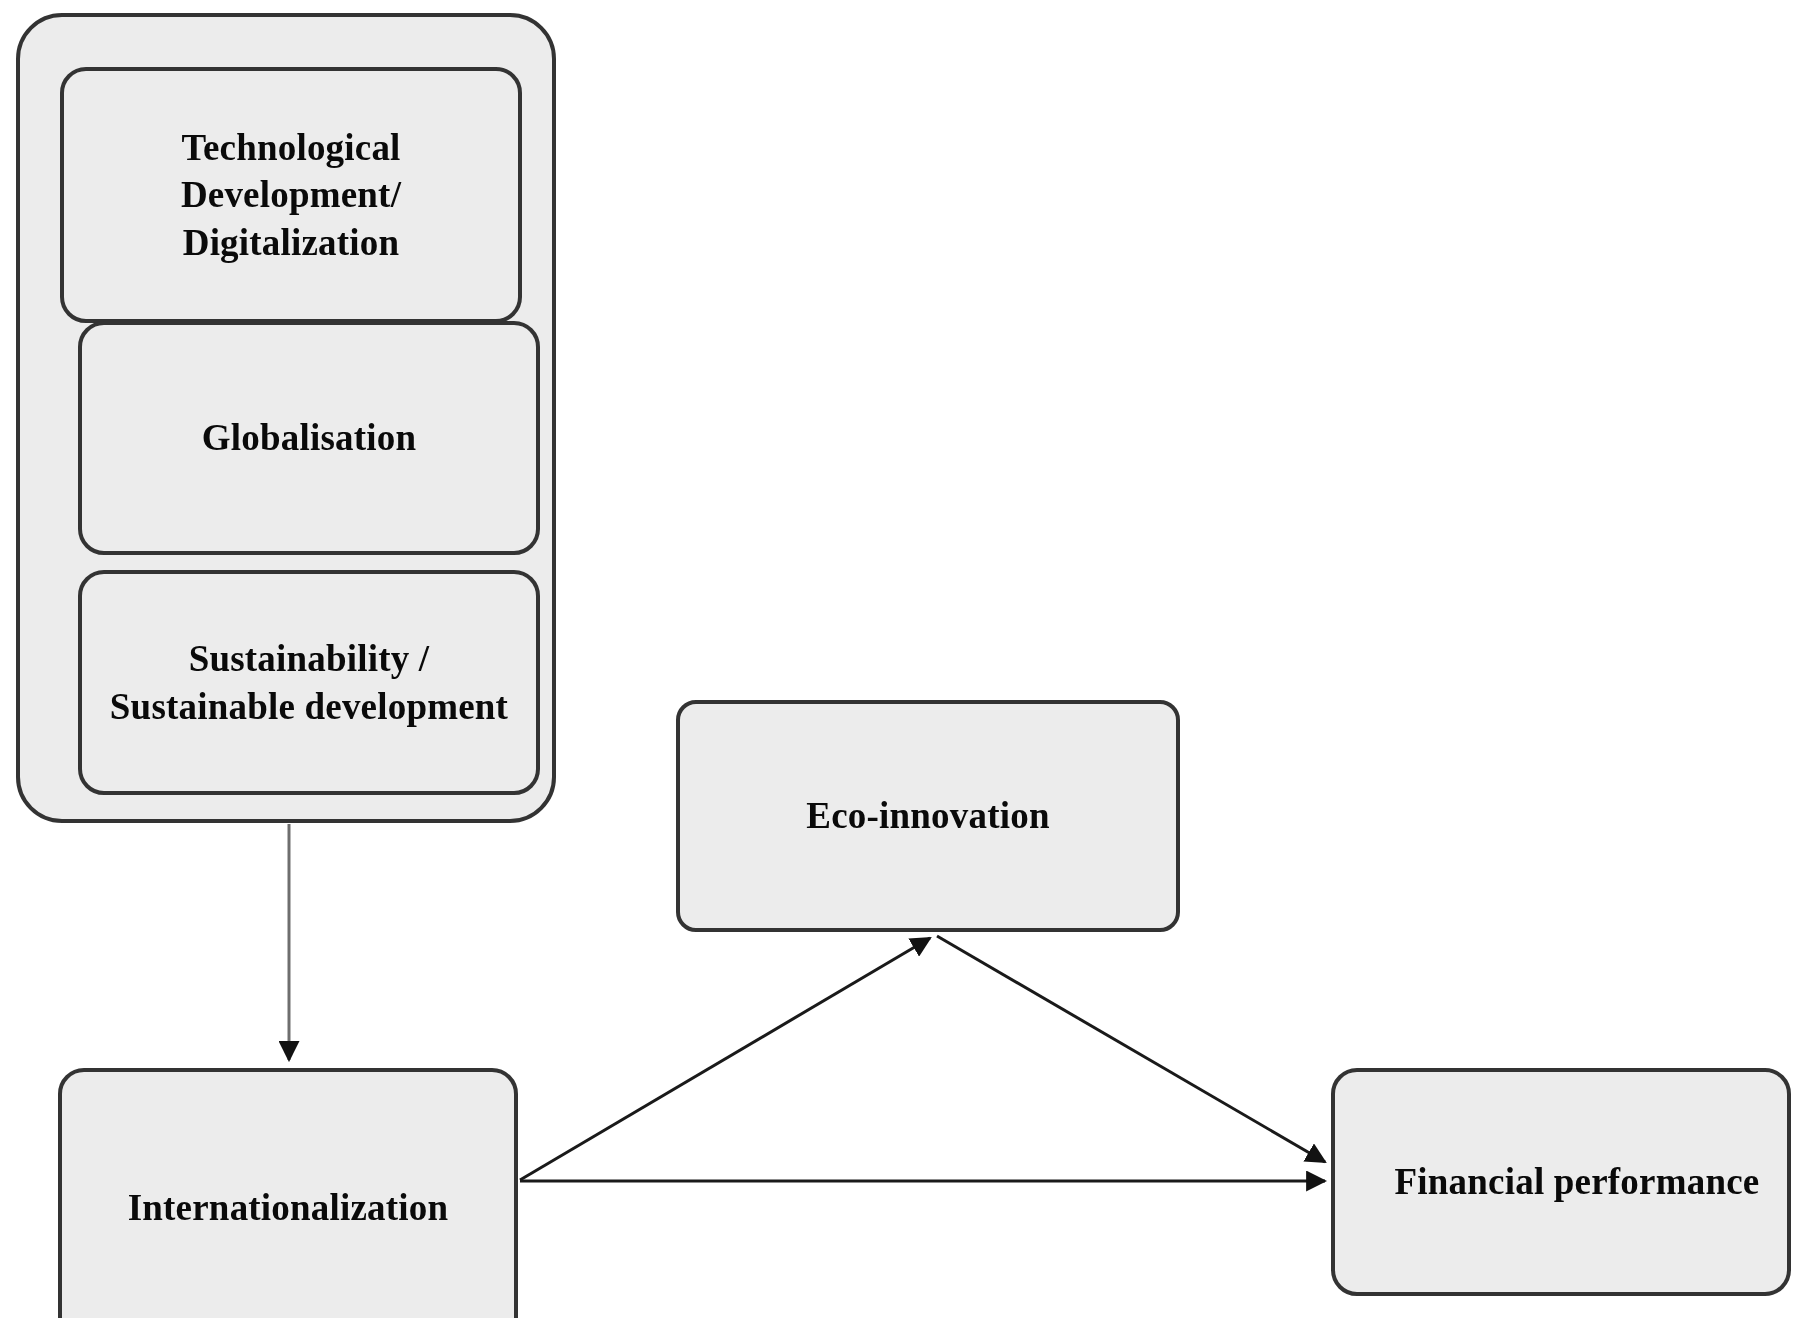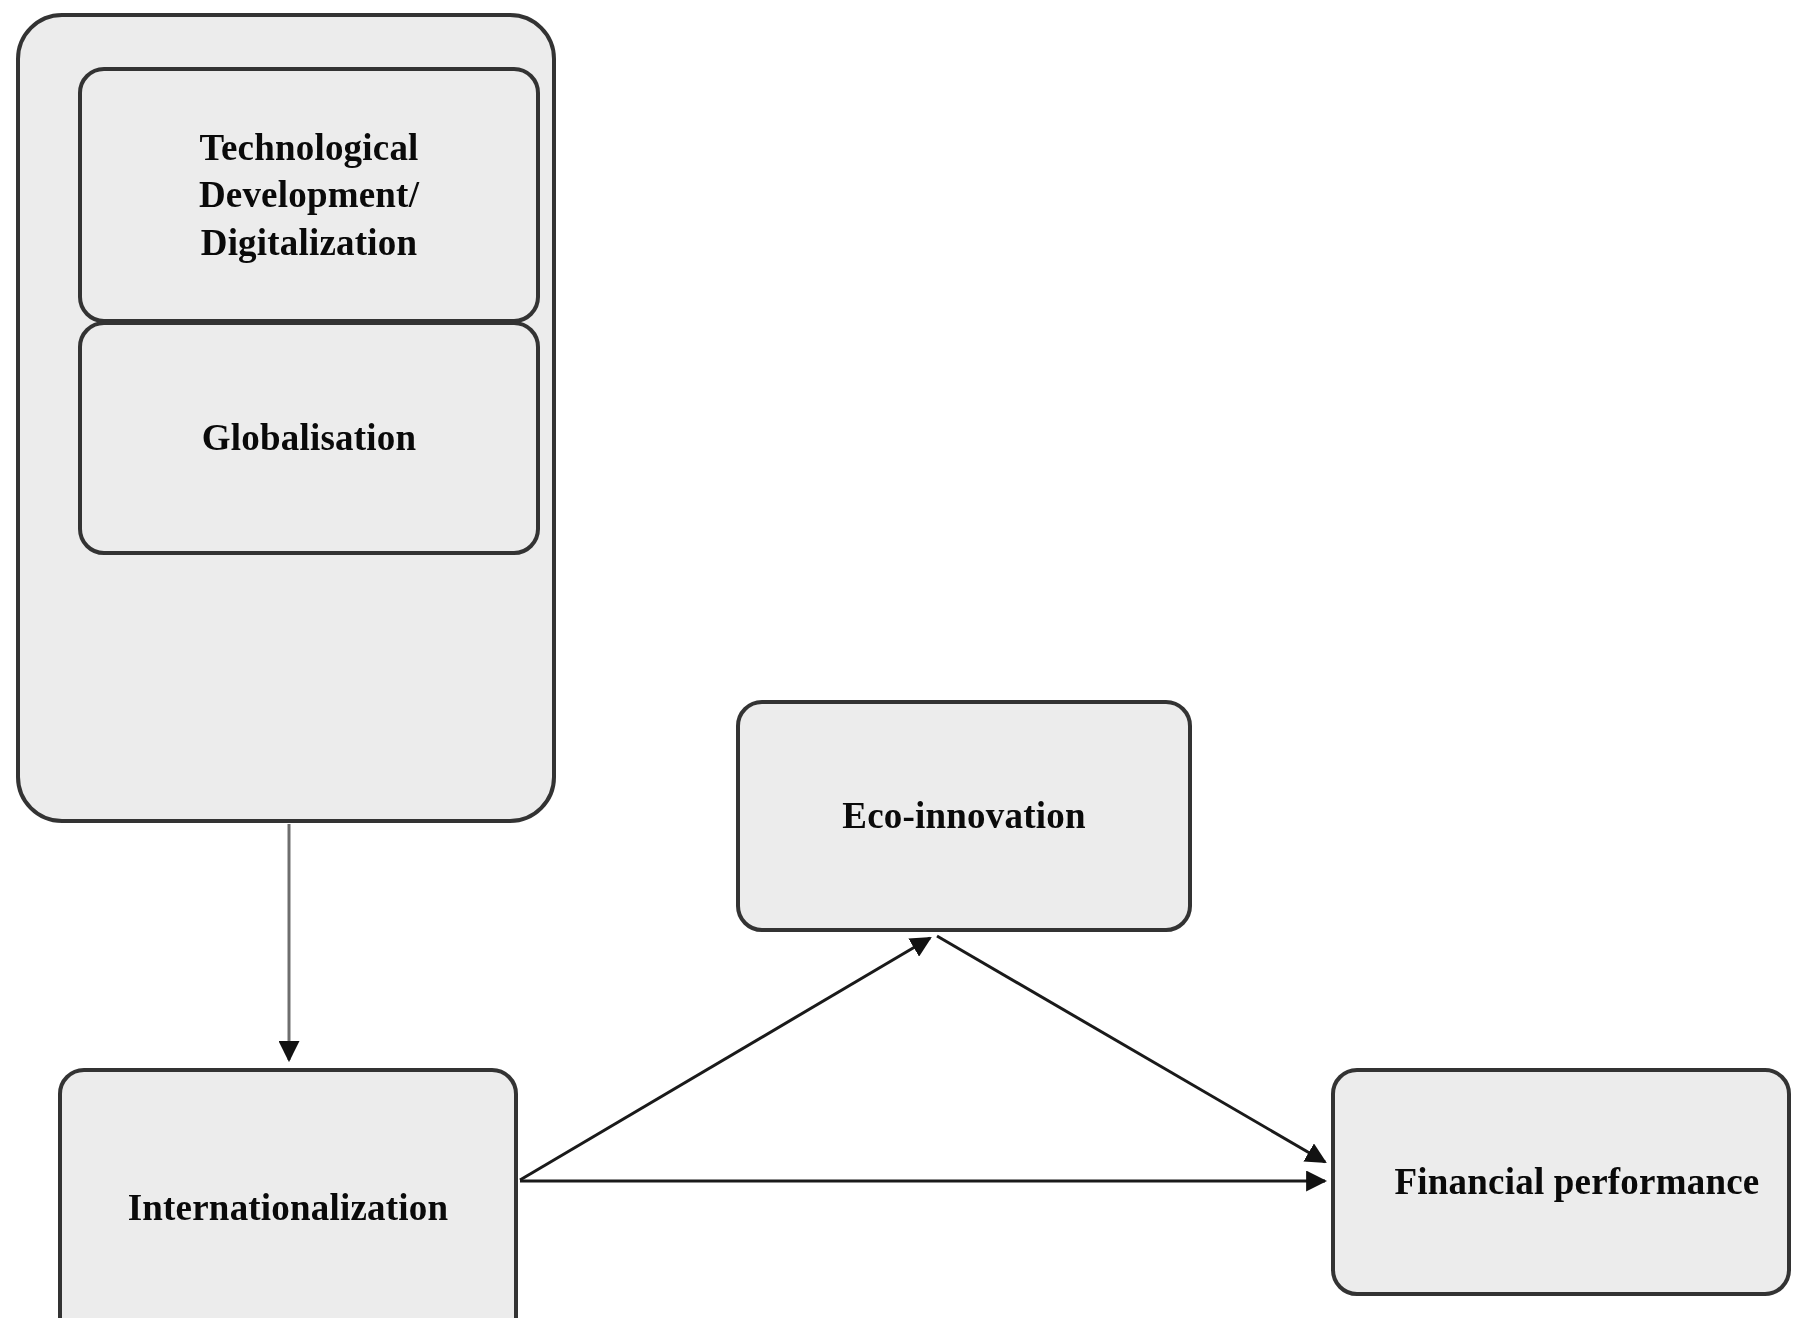--- a/index.html
+++ b/index.html
@@ -40,26 +40,26 @@
     top: 13px;
     width: 540px;
     height: 810px;
     box-sizing: border-box;
     background: #ececec;
     border: 4px solid #333333;
     border-radius: 46px;
   }
 
   
-  #node-tech     { left: 58px;  top: 50px;  width: 462px; height: 256px; font-size: 37px; }
+  #node-tech     { left: 40px;  top: 50px;  width: 462px; height: 256px; font-size: 37px; }
   #node-global   { left: 58px;  top: 304px; width: 462px; height: 234px; font-size: 37px; }
   #node-sustain  { left: 58px;  top: 553px; width: 462px; height: 225px; font-size: 37px; }
 
   
-  #node-eco      { left: 736px;  top: 700px;  width: 456px; height: 232px; font-size: 37px; }
+  #node-eco      { left: 676px;  top: 700px;  width: 504px; height: 232px; font-size: 37px; border-radius: 20px; }
   #node-intl     { left: 58px;   top: 1068px; width: 460px; height: 280px; font-size: 37px; }
   #node-fin      { left: 1331px; top: 1068px; width: 460px; height: 228px; font-size: 37px; padding-left: 32px; }
 
   .node-label { display: block; padding: 0 14px; white-space: pre-line; }
 
   
   #arrow-layer {
     position: absolute;
     left: 0; top: 0;
     width: 1805px;
@@ -99,20 +99,23 @@
   <div id="antecedents-group">
 
     <div class="node" id="node-tech">
       <span class="node-label">Technological Development/ Digitalization</span>
     </div>
 
     <div class="node" id="node-global">
       <span class="node-label">Globalisation</span>
     </div>
 
+    <div class="node" id="node-sustain">
+      <span class="node-label">Sustainability / Sustainable development</span>
+    </div>
 
   </div>
 
   <div class="node" id="node-eco">
     <span class="node-label">Eco-innovation</span>
   </div>
 
   <div class="node" id="node-intl">
     <span class="node-label">Internationalization</span>
   </div>

